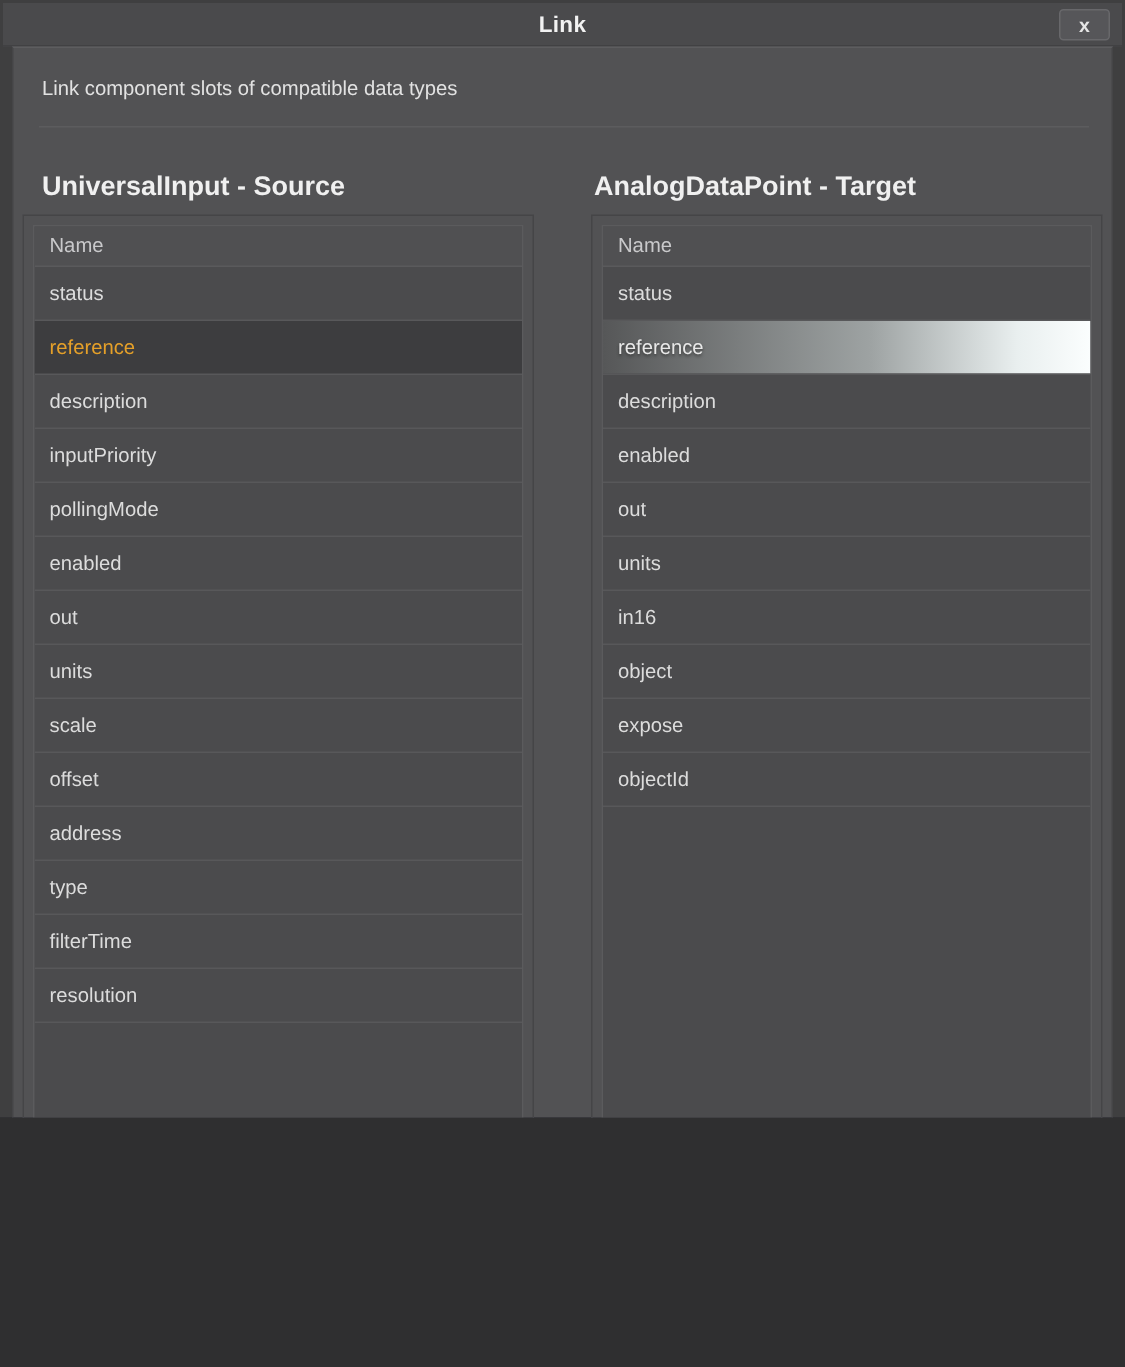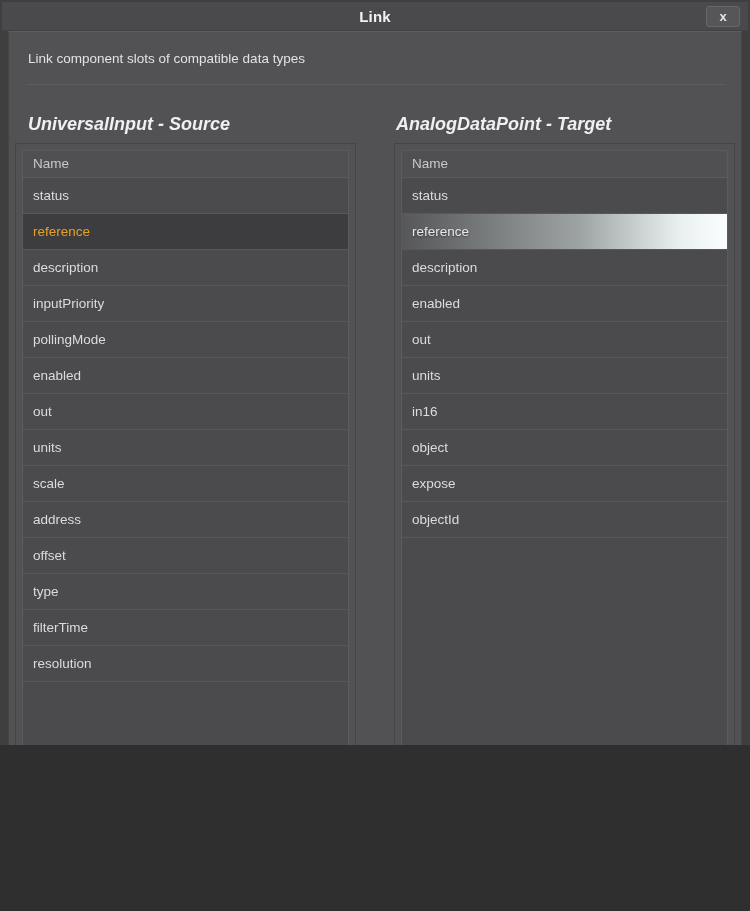--- a/index.html
+++ b/index.html
@@ -33,21 +33,21 @@
   }
   .subtitle{
     position:absolute;left:19px;top:19px;
     font-size:13.5px;color:#e2e2e2;
   }
   .divider{
     position:absolute;left:17px;top:52px;width:700px;height:1px;
     background:#5c5c5e;
   }
   .heading{
-    position:absolute;top:82px;font-size:18px;font-weight:bold;color:#f0f0f0;font-style:italic;
+    position:absolute;top:82px;font-size:18px;font-weight:bold;color:#f0f0f0;
   }
   .heading.src{left:19px;}
   .heading.tgt{left:387px;}
   
   .listwrap{
     position:absolute;top:111px;width:341px;height:701px;
     background:#525254;
     border:1px solid #454547;
     box-shadow:0 1px 0 #5c5c5e;
     padding:6px;
@@ -129,22 +129,22 @@
         <div>
             <div class="list-row">status</div>
             <div class="list-row sel-source">reference</div>
             <div class="list-row">description</div>
             <div class="list-row">inputPriority</div>
             <div class="list-row">pollingMode</div>
             <div class="list-row">enabled</div>
             <div class="list-row">out</div>
             <div class="list-row">units</div>
             <div class="list-row">scale</div>
+            <div class="list-row">offset</div>
             <div class="list-row">address</div>
-            <div class="list-row">offset</div>
             <div class="list-row">type</div>
             <div class="list-row">filterTime</div>
             <div class="list-row">resolution</div>
           </div>
       </div>
     </div>
 
     <div class="listwrap tgt">
       <div class="listbox">
         <div class="list-header">Name</div>

